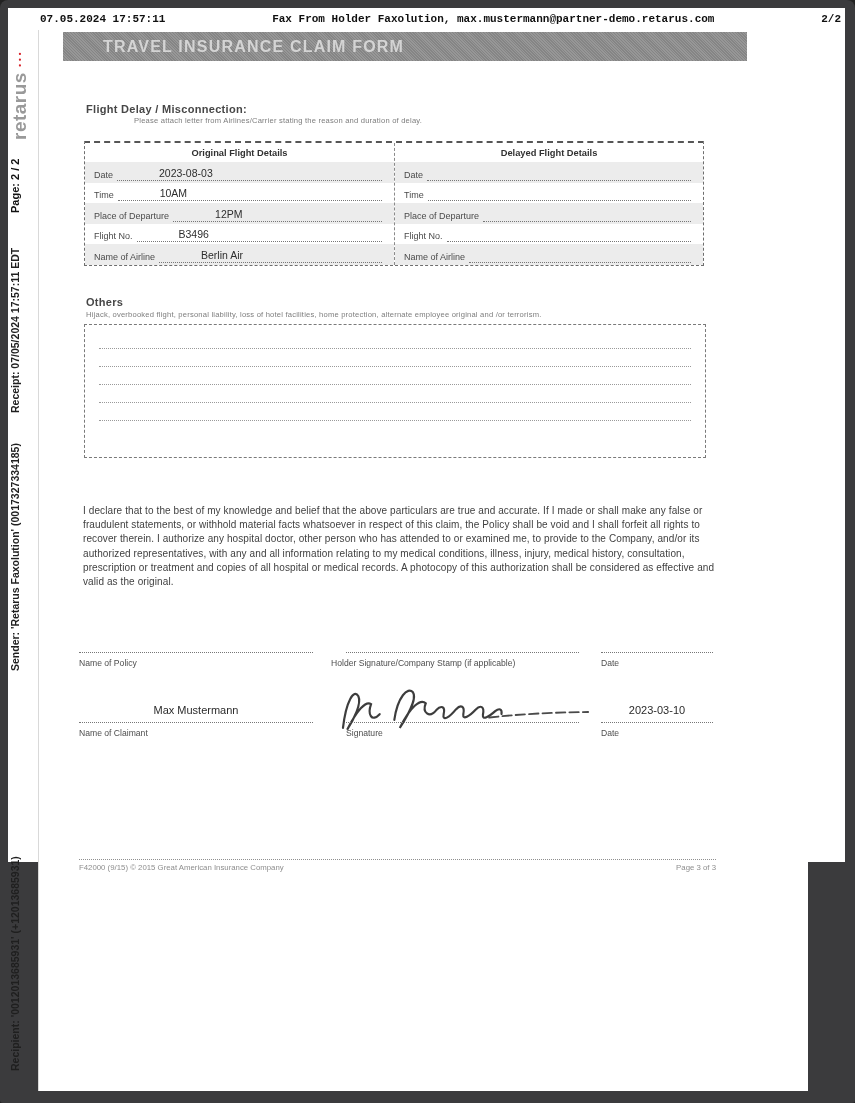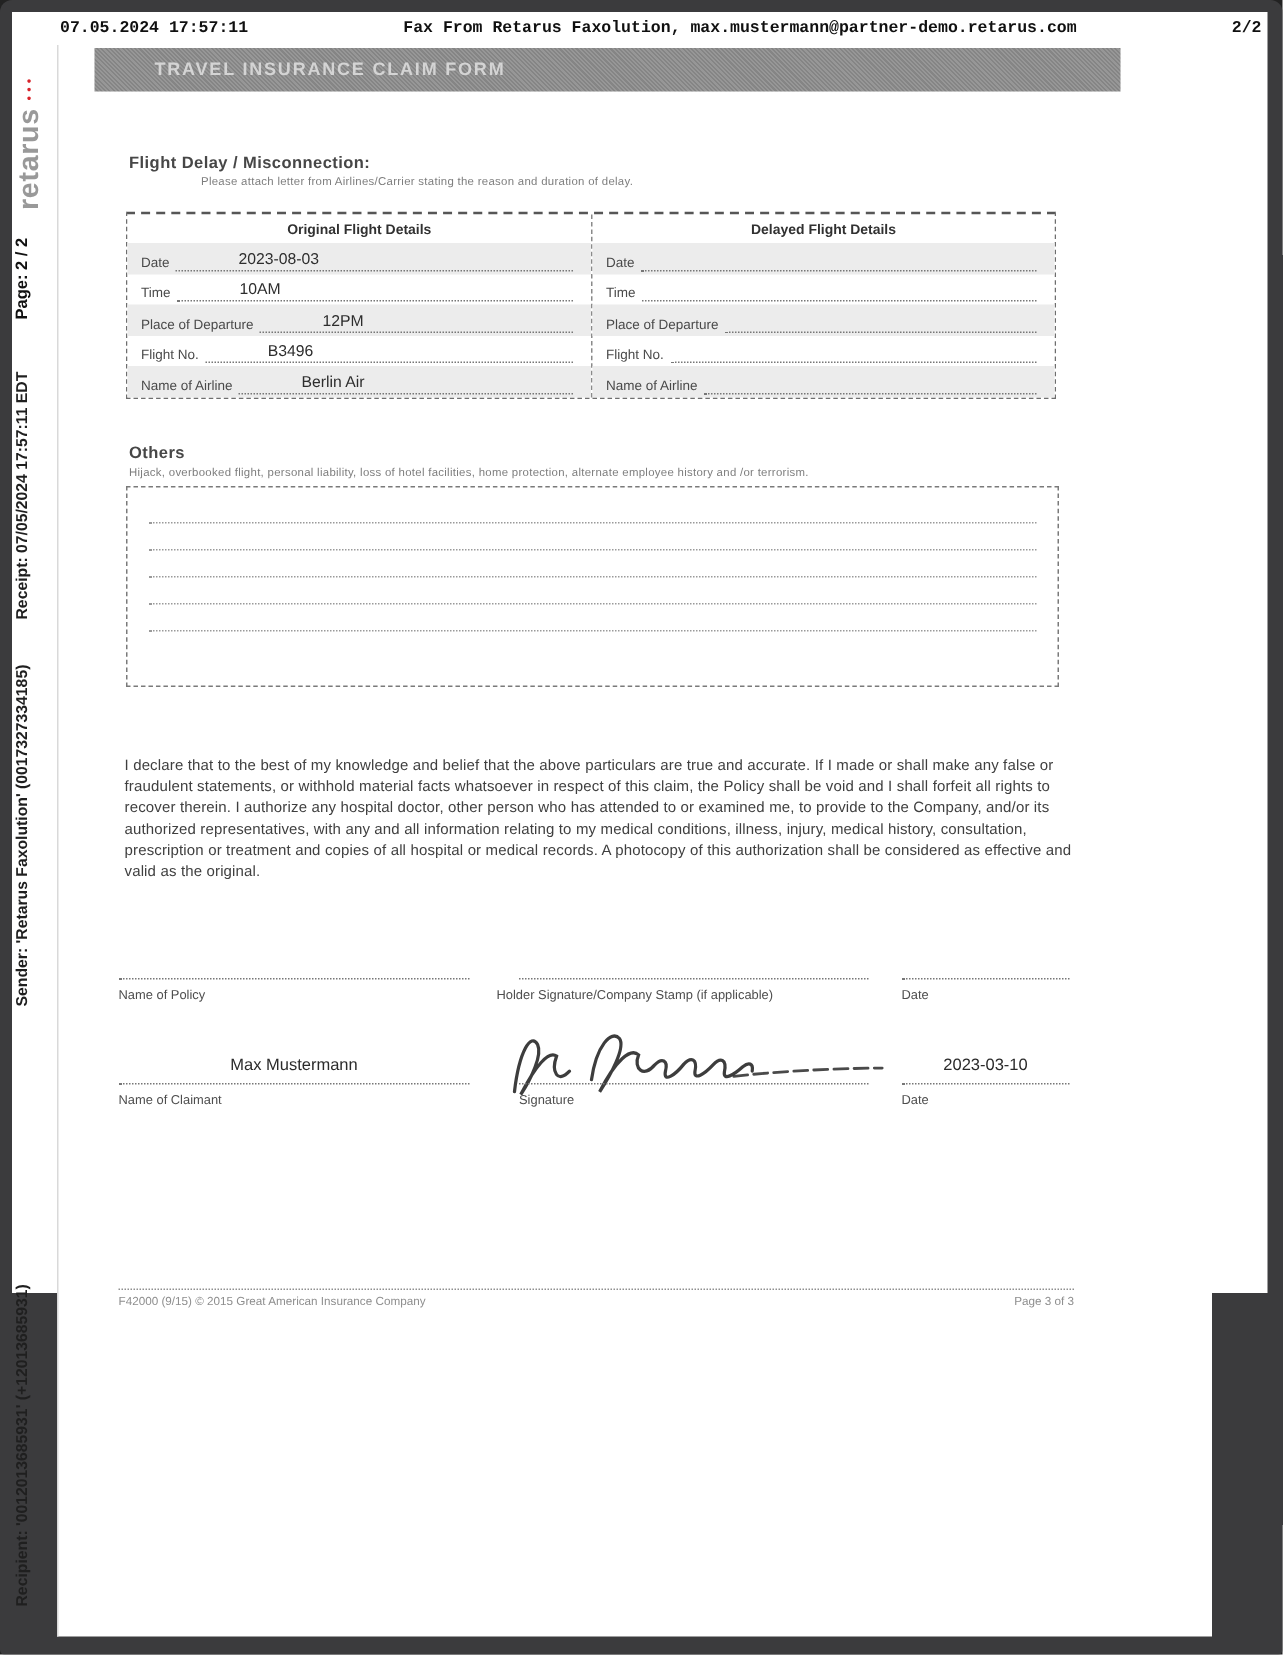--- a/index.html
+++ b/index.html
@@ -17,21 +17,21 @@
     font-weight:bold; font-size:10.5px; color:#1f1f1f; white-space:nowrap; text-align:left; }
   .vlogo { font-weight:600; font-size:19px; color:#999; letter-spacing:0.5px; }
   .vlogo .dots { color:#d8232a; font-size:8px; letter-spacing:3px; font-weight:bold; }
   .vpage { font-size:11px; color:#111; }
 
   
   .doc { position:absolute; left:30px; top:22px; width:770px; height:1061px; background:#fff; border-left:1px solid #d9d9d9; }
 
   .titlebar { position:absolute; left:24px; top:2px; width:684px; height:29px; background:#8f8f8f;
     background-image:repeating-linear-gradient(45deg, rgba(255,255,255,.07) 0 1px, rgba(0,0,0,.07) 1px 2px);
-    color:#d4d4d4; font-weight:bold; font-size:12px; letter-spacing:1.2px; line-height:29px; padding-left:40px; }
+    color:#d4d4d4; font-weight:bold; font-size:16px; letter-spacing:1.2px; line-height:29px; padding-left:40px; }
 
   .sec-heading { position:absolute; font-size:11px; font-weight:600; color:#474747; letter-spacing:0.3px; }
   .sec-note { position:absolute; font-size:7.6px; color:#7d7d7d; letter-spacing:0.2px; }
 
   
   .flight-table { position:absolute; left:45px; top:111px; width:620px; display:flex;
     border:1px dashed #6e6e6e; border-top:2px dashed #565656; }
   .ft-col { width:50%; }
   .ft-col + .ft-col { border-left:1px dashed #8a8a8a; }
   .ft-header { text-align:center; font-weight:bold; font-size:9.3px; color:#313131; padding:5px 0 4px; }
@@ -62,21 +62,21 @@
     display:flex; justify-content:space-between; padding-top:3px; font-size:7.8px; color:#8e8e8e; }
 </style>
 </head>
 <body>
 
 <div class="frame">
   <div class="sheet">
 
     <div class="fax-header">
       <span>07.05.2024 17:57:11</span>
-      <span class="fh-subject">Fax From Retarus Faxolution, max.mustermann@partner-demo.retarus.com</span>
+      <span class="fh-subject">Fax From Holder Faxolution, max.mustermann@partner-demo.retarus.com</span>
       <span>2/2</span>
     </div>
 
     <div class="vtext vlogo" style="top:20px; height:112px;">
       <span>retarus</span><span class="dots"> •••</span>
     </div>
     <div class="vtext vpage" style="top:129px; height:76px;">Page: 2 / 2</div>
     <div class="vtext" style="top:207px; height:198px;">Receipt: 07/05/2024 17:57:11 EDT</div>
     <div class="vtext" style="top:420px; height:243px;">Sender: 'Retarus Faxolution' (0017327334185)</div>
     <div class="vtext" style="top:778px; height:285px;">Recipient: '0012013685931' (+12013685931)</div>
@@ -151,21 +151,21 @@
           <div class="ft-row shade">
             <span class="ft-label">Name of Airline</span>
             <span class="ft-line">
                 <span class="ft-value"></span>
               </span>
           </div>
         </div>
       </div>
 
       <div class="sec-heading" style="left:47px; top:266px;">Others</div>
-      <div class="sec-note" style="left:47px; top:280px;">Hijack, overbooked flight, personal liability, loss of hotel facilities, home protection, alternate employee history and /or terrorism.</div>
+      <div class="sec-note" style="left:47px; top:280px;">Hijack, overbooked flight, personal liability, loss of hotel facilities, home protection, alternate employee original and /or terrorism.</div>
 
       <div class="others-box">
         <div class="blank-line"></div>
         <div class="blank-line"></div>
         <div class="blank-line"></div>
         <div class="blank-line"></div>
         <div class="blank-line"></div>
       </div>
 
       <div class="declaration">I declare that to the best of my knowledge and belief that the above particulars are true and accurate. If I made or shall make any false or fraudulent statements, or withhold material facts whatsoever in respect of this claim, the Policy shall be void and I shall forfeit all rights to recover therein. I authorize any hospital doctor, other person who has attended to or examined me, to provide to the Company, and/or its authorized representatives, with any and all information relating to my medical conditions, illness, injury, medical history, consultation, prescription or treatment and copies of all hospital or medical records. A photocopy of this authorization shall be considered as effective and valid as the original.</div>

